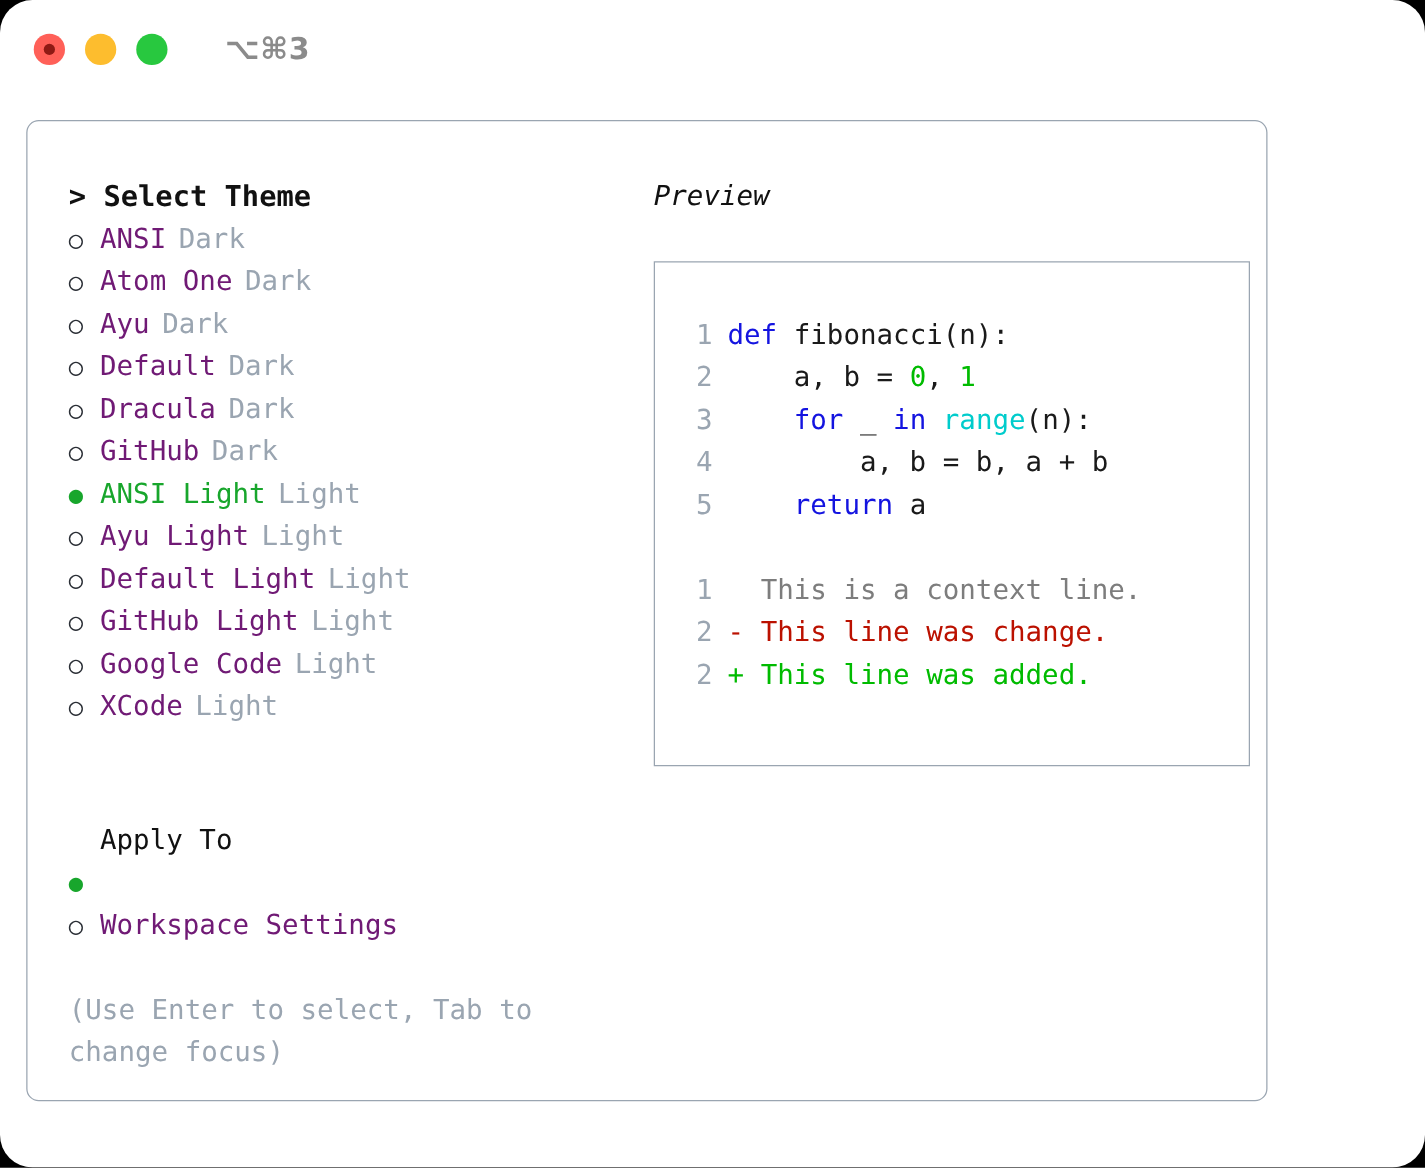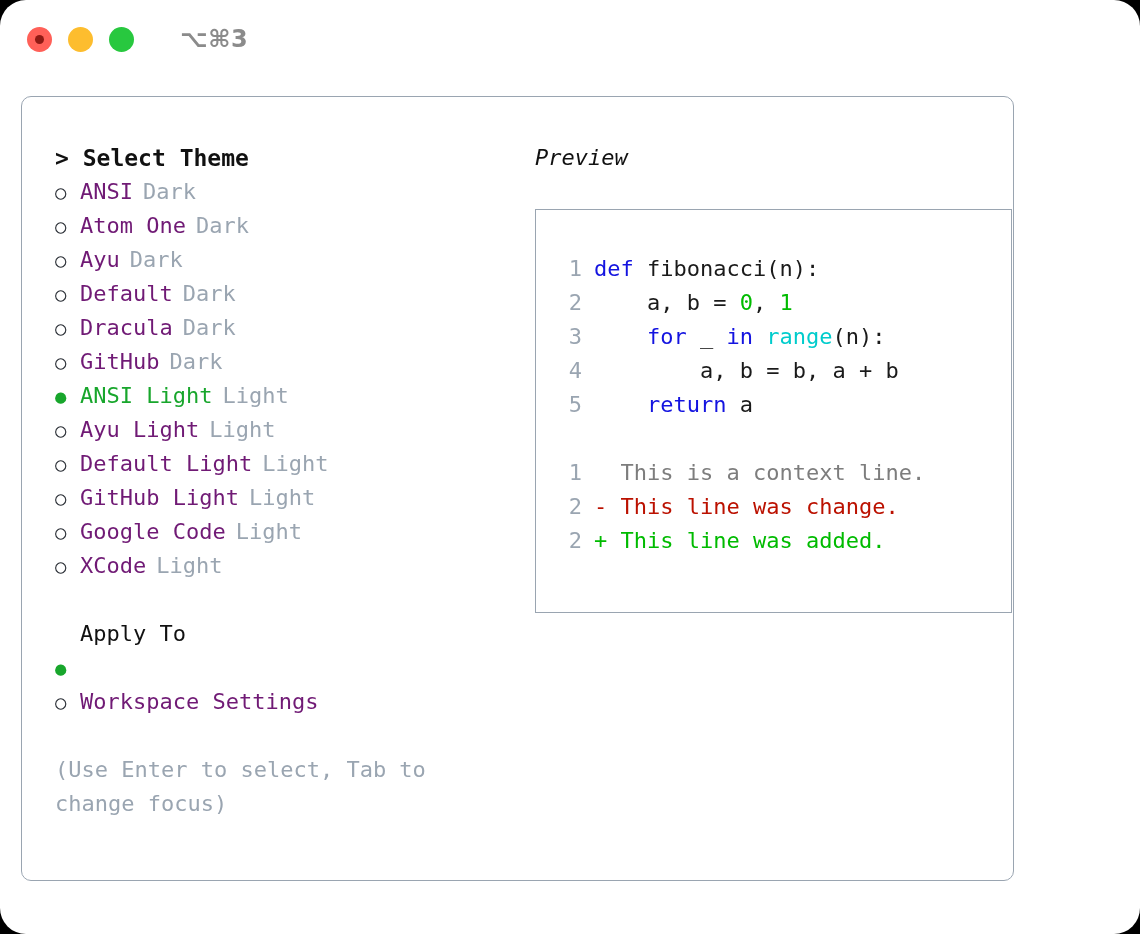--- a/index.html
+++ b/index.html
@@ -61,21 +61,20 @@
     width: 993px; height: 785px;
     border: 1.6px solid #9aa5b1;
     border-radius: 10px;
     background: #ffffff;
   }
   #card-inner {
     position: relative;
     width: 100%; height: 100%;
     padding: 44px 0 0 16px;
     display: flex;
-    gap: 12px;
   }
 
   
   #left-col {
     width: 462px;
     flex: 0 0 auto;
     padding-left: 17px;
   }
   .heading {
     font-size: 23px;
@@ -106,20 +105,21 @@
   .opt-suffix { color: #9aa5b1; margin-left: 10px; }
 
   .section-gap { height: 34px; }
 
   .subheading {
     font-size: 22px;
     line-height: 34px;
     color: #111111;
     padding-left: 25px;
     white-space: pre;
+    margin-top: 39px;
   }
 
   #hint {
     margin-top: 34px;
     font-size: 22px;
     line-height: 34px;
     color: #9aa5b1;
     width: 410px;
     white-space: normal;
   }

